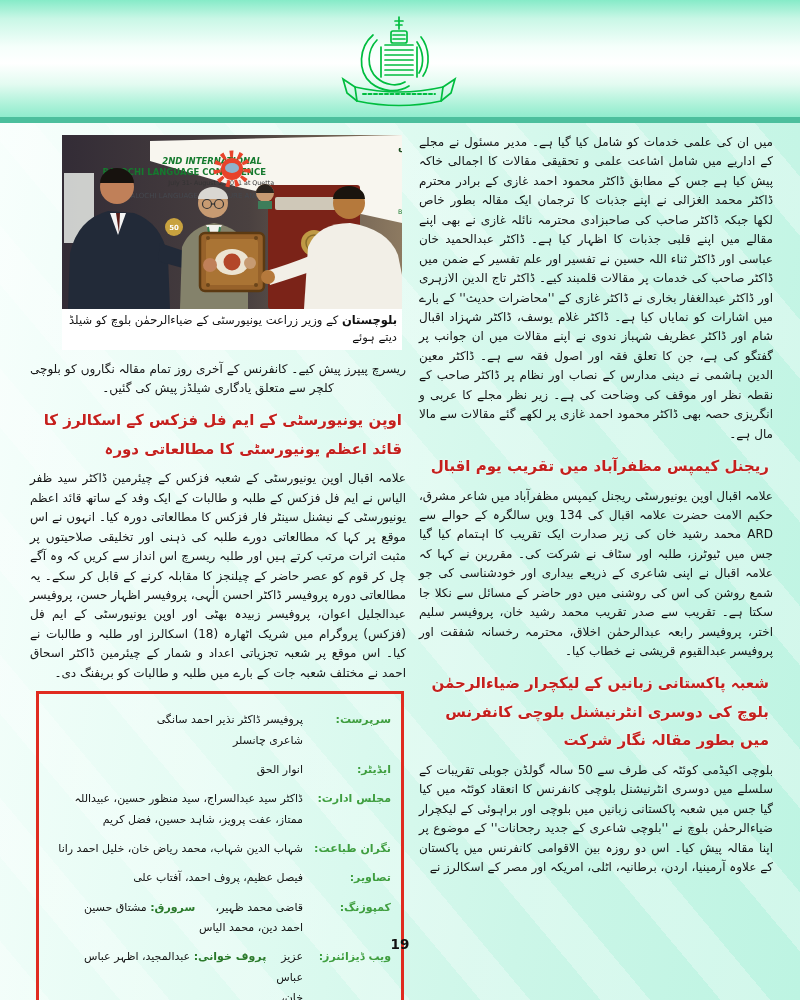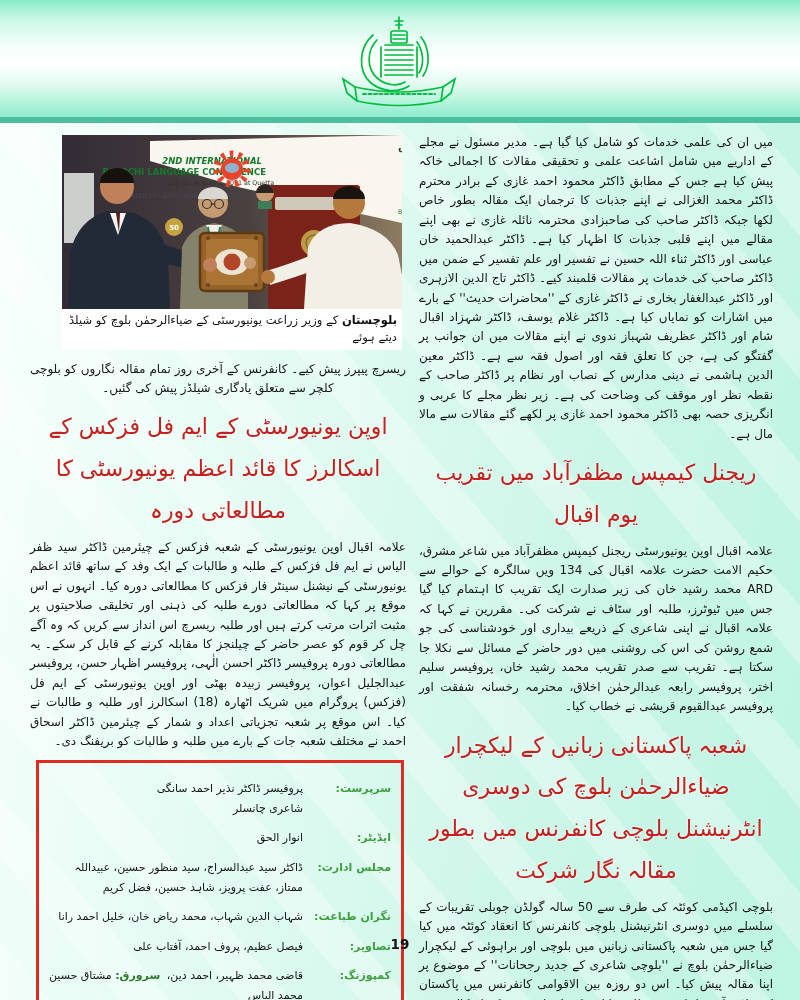--- a/index.html
+++ b/index.html
@@ -29,22 +29,22 @@
   .col-right { width:354px; }
   .col-left  { width:376px; }
   .body-text {
     margin:0 0 4px;
     font-size:12px; line-height:1.62;
     color:#161616; text-align:justify;
   }
   .center-last { text-align-last:center; }
   .heading-red {
     margin:8px 4px 6px;
-    font-size:22px; font-weight:normal; line-height:1.9;
-    color:#c5201d; text-align:center;
+    font-size:15px; font-weight:bold; line-height:1.9;
+    color:#c5201d; 
     text-shadow:0 0 3px rgba(255,255,255,.95);
   }
   
   .photo-fig { width:340px; margin:2px 4px 10px auto; }
   .photo-fig svg { display:block; }
   .photo-caption {
     background:#ffffff; padding:3px 5px;
     font-size:11.5px; color:#101010; 
     line-height:1.5;
   }
@@ -53,21 +53,21 @@
   .credits-box {
     border:3px solid #e02b20;
     margin:8px 2px 0 6px;
     padding:7px 10px 9px;
     font-size:11px; color:#141414;
   }
   .credit-row { display:flex; align-items:baseline; line-height:1.85; margin:1px 0; }
   .credit-label { flex:0 0 88px; color:#3f9e3f; font-weight:bold; }
   .credit-value { flex:1 1 auto;margin-top:8px; }
   .credit-value .v2 { display:block; }
-  .credit-side { flex:0 0 auto; white-space:nowrap; }
+  .credit-side { flex:0 0 auto; white-space:nowrap;margin-left:35px; }
   .credit-side .side-label { color:#2b7a2b; font-weight:bold; }
   
   .page-number {
     position:absolute; bottom:48px; left:0; right:0;
     text-align:center; font-size:13.5px; font-weight:bold; color:#111;
   }
 </style>
 </head>
 <body>
 

